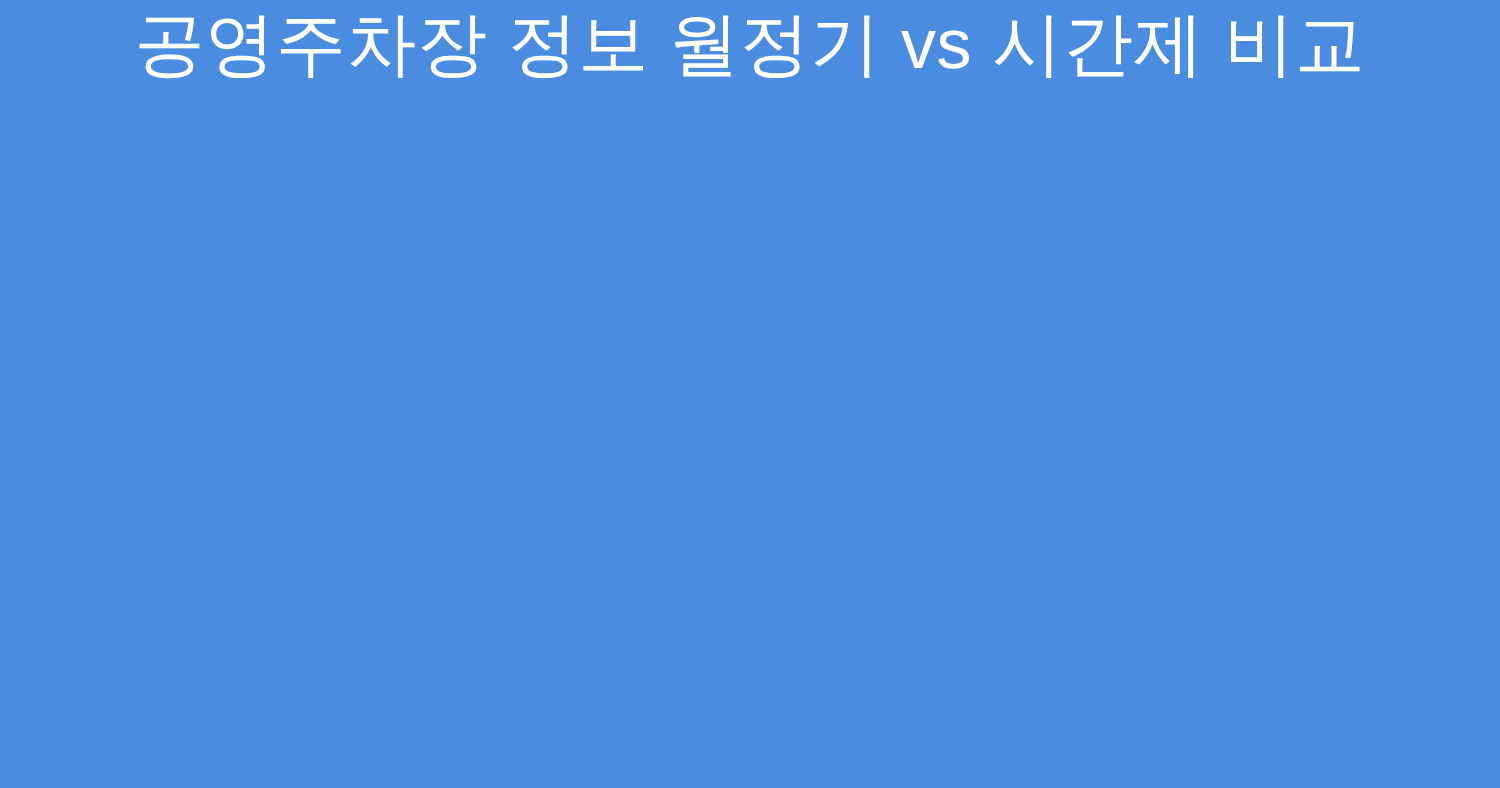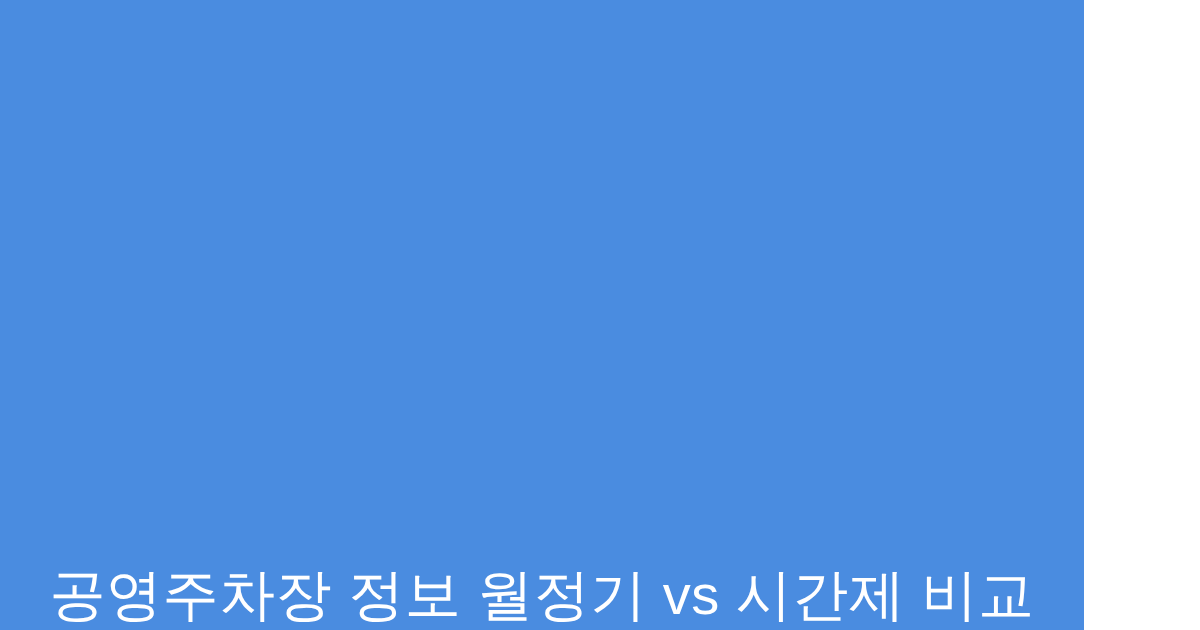--- a/index.html
+++ b/index.html
@@ -11,25 +11,25 @@
     overflow: hidden;
   }
 
   body {
     font-family: "Liberation Sans", "DejaVu Sans", sans-serif;
     -webkit-font-smoothing: antialiased;
   }
 
   #og-card {
     position: relative;
-    width: 1084px;
+    width: 1200px;
     height: 630px;
     background-color: #4A8CE0;
     display: flex;
-    align-items: flex-end;
+    align-items: flex-start;
     justify-content: center;
     box-sizing: border-box;
     padding: 0 60px;
   }
 
   #card-title {
     margin: 0;
     color: #FFFFFF;
     font-family: "Liberation Sans", "DejaVu Sans", sans-serif;
     font-size: 56px;

